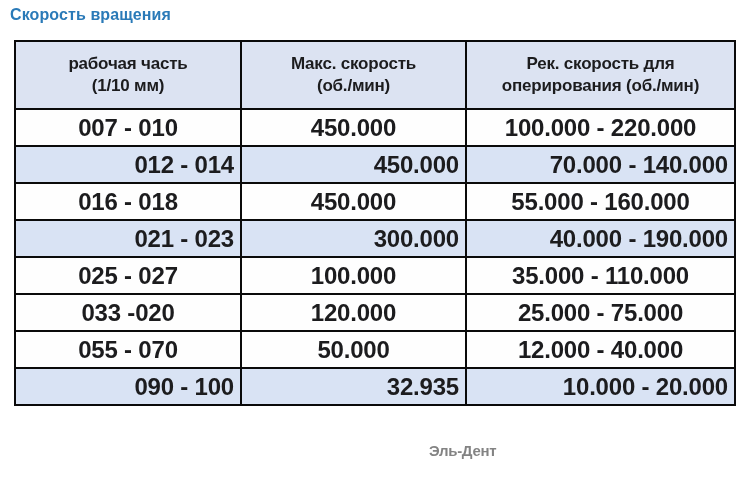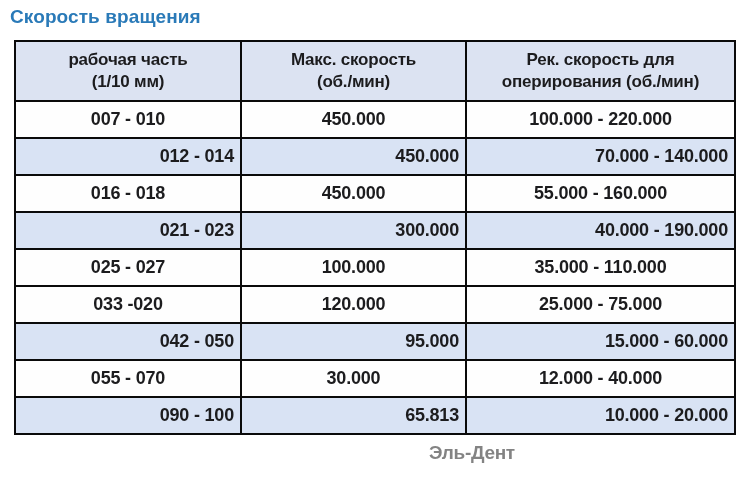--- a/index.html
+++ b/index.html
@@ -16,21 +16,21 @@
   body{
     background:#ffffff;
     font-family:"Liberation Sans","DejaVu Sans",sans-serif;
     position:relative;
     overflow:hidden;
   }
   .page-title{
     position:absolute;
     left:10px;
     top:6px;
-    font-size:19px;
+    font-size:16px;
     font-weight:bold;
     color:var(--title-color);
     letter-spacing:0.1px;
   }
   .speed-table{
     position:absolute;
     left:14px;
     top:40px;
     width:720px;
     border-collapse:collapse;
@@ -44,39 +44,39 @@
     border:2px solid var(--border-color);
     text-align:center;
     color:var(--text-color);
     font-weight:bold;
     letter-spacing:-0.2px;
   }
   .speed-table th{
     background:var(--header-bg);
     font-size:17px;
     line-height:1.32;
-    height:60px;
+    height:68px;
     padding:0 6px;
     white-space:pre-line;
   }
   .speed-table td{
     background:var(--row-bg);
-    font-size:18px;
+    font-size:24px;
     height:37px;
     padding:2px 6px;
   }
   .speed-table tr.alt td{
     background:var(--row-alt-bg);
     text-align:right;
   }
   .watermark{
     position:absolute;
     left:429px;
     top:442px;
-    font-size:19px;
+    font-size:15px;
     font-weight:bold;
     color:var(--watermark-color);
     letter-spacing:-0.3px;
     z-index:5;
     opacity:0.85;
   }
 </style>
 </head>
 <body>
 
@@ -122,31 +122,26 @@
       <tr>
         <td>025 - 027</td>
         <td>100.000</td>
         <td>35.000 - 110.000</td>
       </tr>
       <tr>
         <td>033 -020</td>
         <td>120.000</td>
         <td>25.000 - 75.000</td>
       </tr>
-      <tr class="alt">
-        <td>042 - 050</td>
-        <td>95.000</td>
-        <td>15.000 - 60.000</td>
-      </tr>
       <tr>
         <td>055 - 070</td>
-        <td>30.000</td>
+        <td>50.000</td>
         <td>12.000 - 40.000</td>
       </tr>
       <tr class="alt">
         <td>090 - 100</td>
-        <td>65.813</td>
+        <td>32.935</td>
         <td>10.000 - 20.000</td>
       </tr>
     </tbody>
 </table>
 
 <div class="watermark">Эль-Дент</div>
 
 </body></html>

